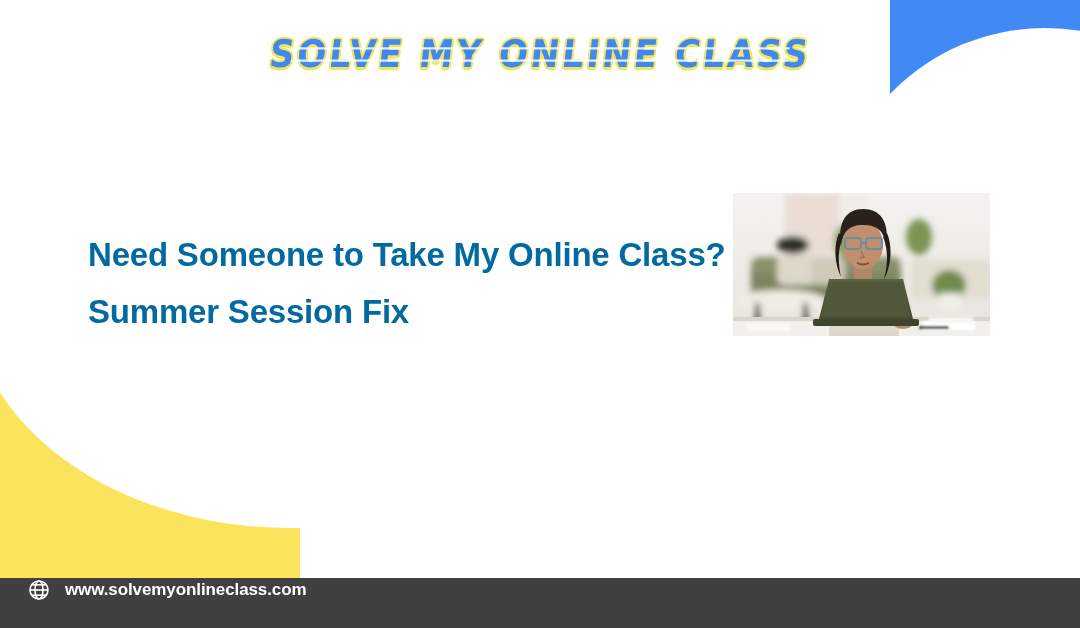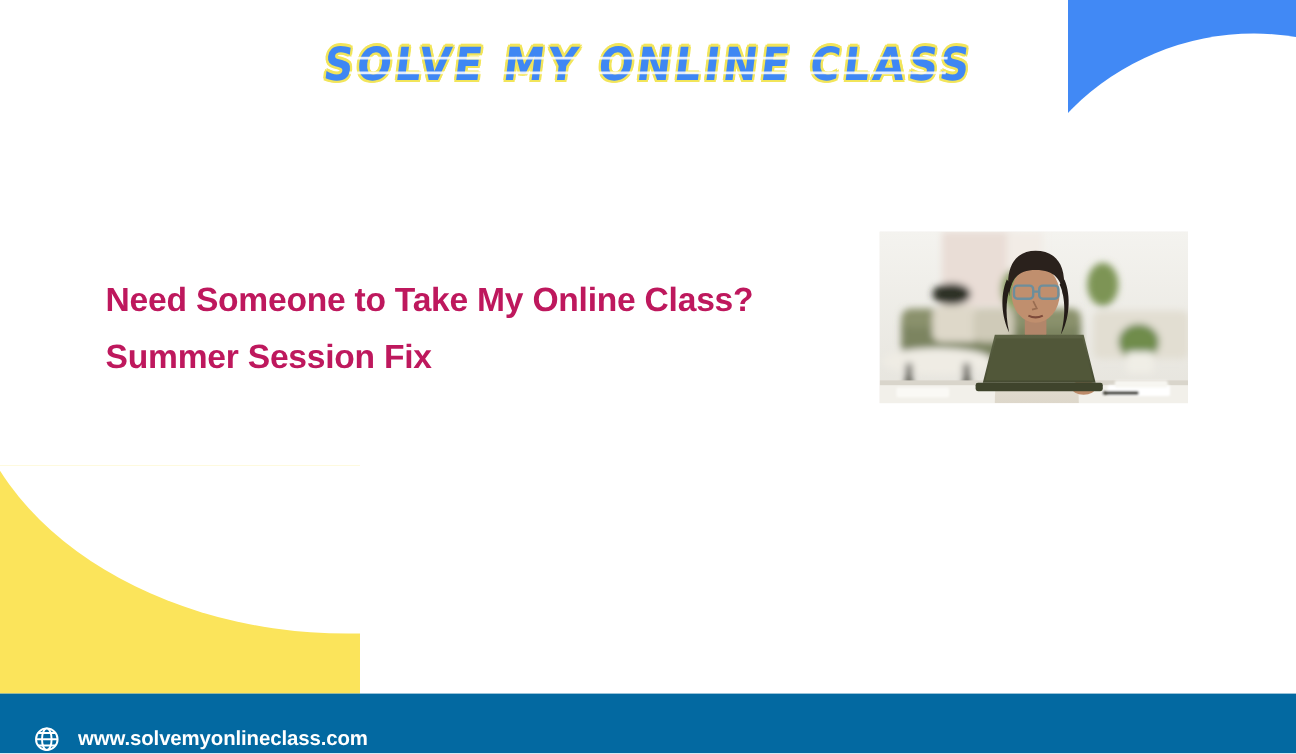--- a/index.html
+++ b/index.html
@@ -93,46 +93,46 @@
   .logo-text::before { top:34%; }
   .logo-text::after  { top:62%; }
 
   
   .headline {
     position:absolute;
     left:88px; top:226px;
     width:650px;
     z-index:4;
     font-family:"Liberation Sans", sans-serif;
-    font-size:28px;
+    font-size:33px;
     font-weight:bold;
     line-height:1.73;
     letter-spacing:-0.2px;
-    color:#be185d;
+    color:#0369a1;
   }
 
   
   .photo {
     position:absolute;
     left:733px; top:193px;
     width:257px; height:143px;
     z-index:4;
     overflow:hidden;
     background:#efeeea;
   }
   .photo svg { display:block; width:100%; height:100%; }
 
   
   .footer-bar {
     position:absolute;
     left:0; right:0; bottom:0;
     height:50px;
-    background:#0369a1;
+    background:#404040;
     display:flex;
-    align-items:flex-end;
+    align-items:flex-start;
     z-index:6;
   }
   .footer-item {
     display:flex;
     align-items:center;
     gap:14px;
     color:#ffffff;
     font-size:17px;
     font-weight:bold;
     letter-spacing:-0.1px;

